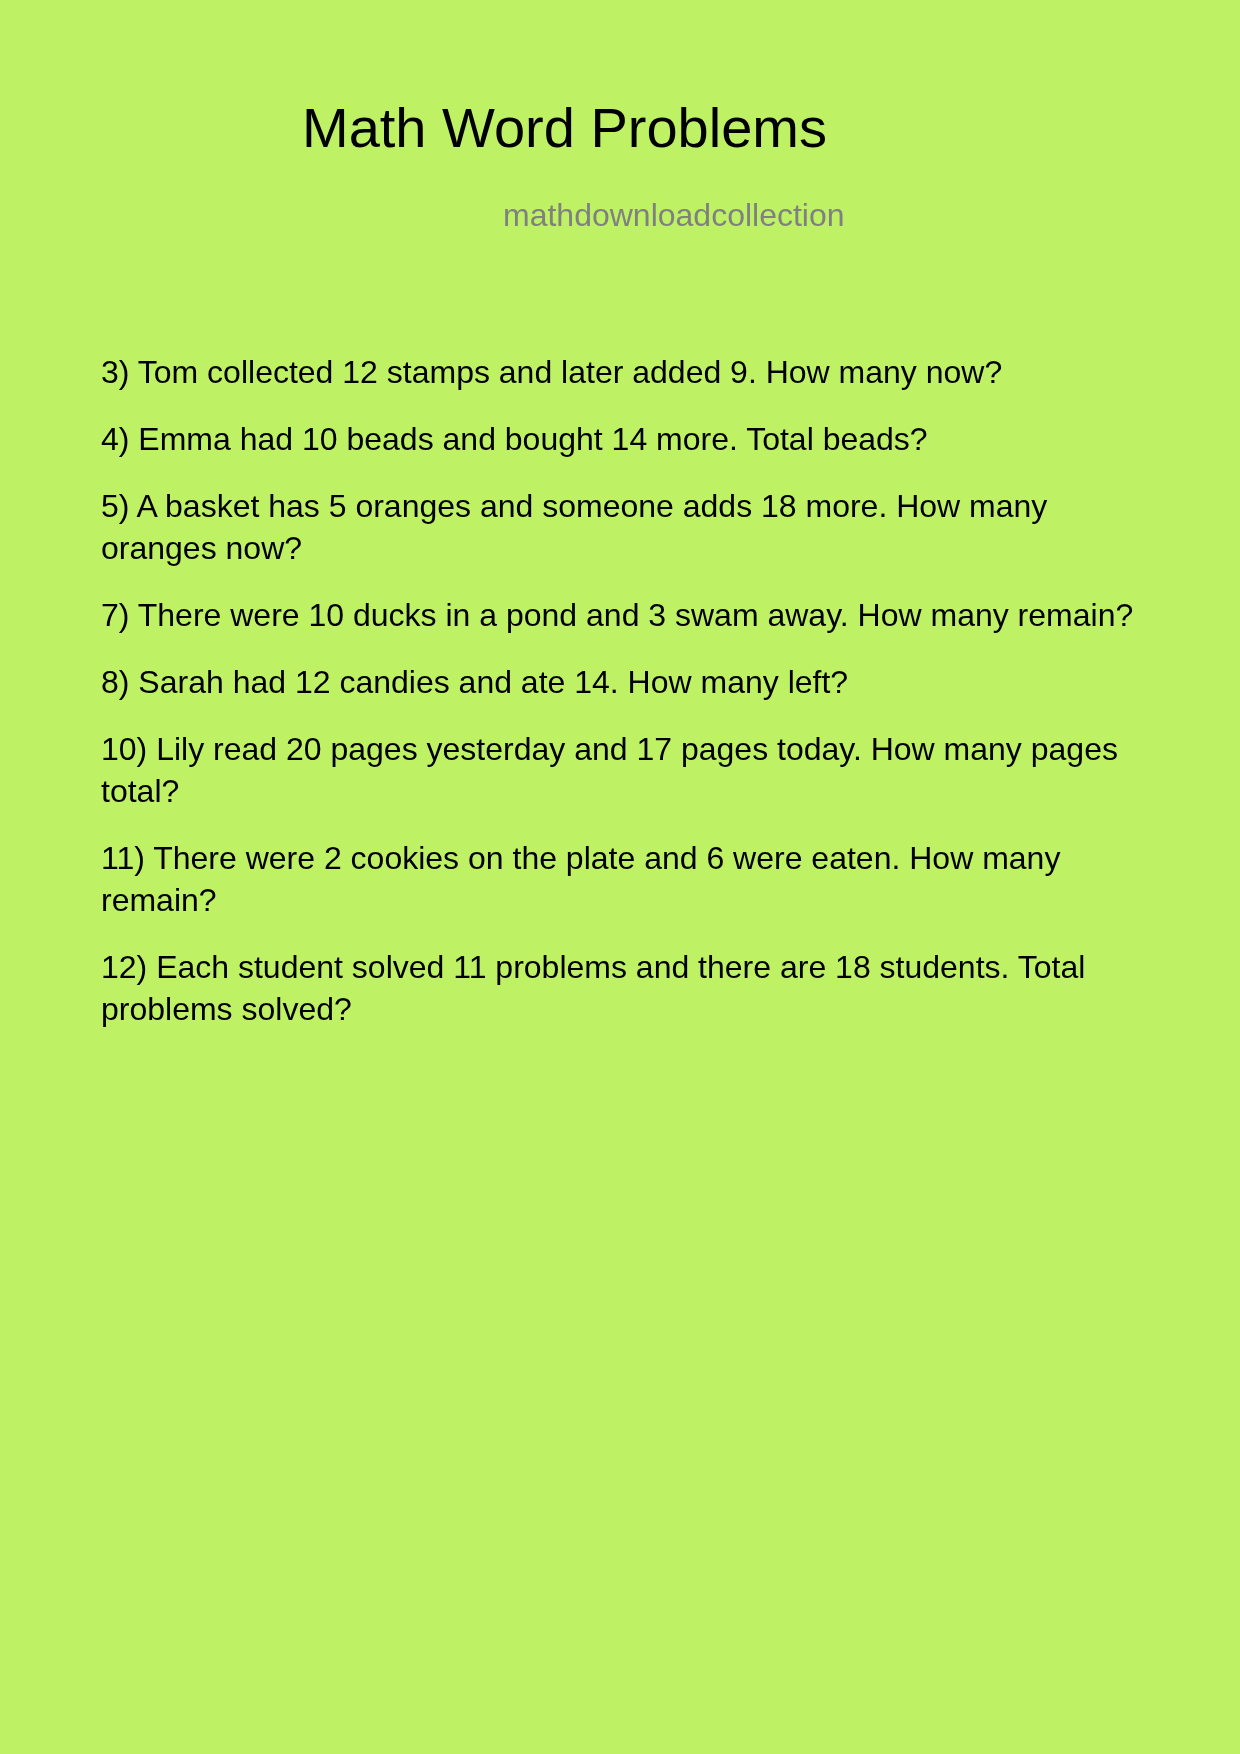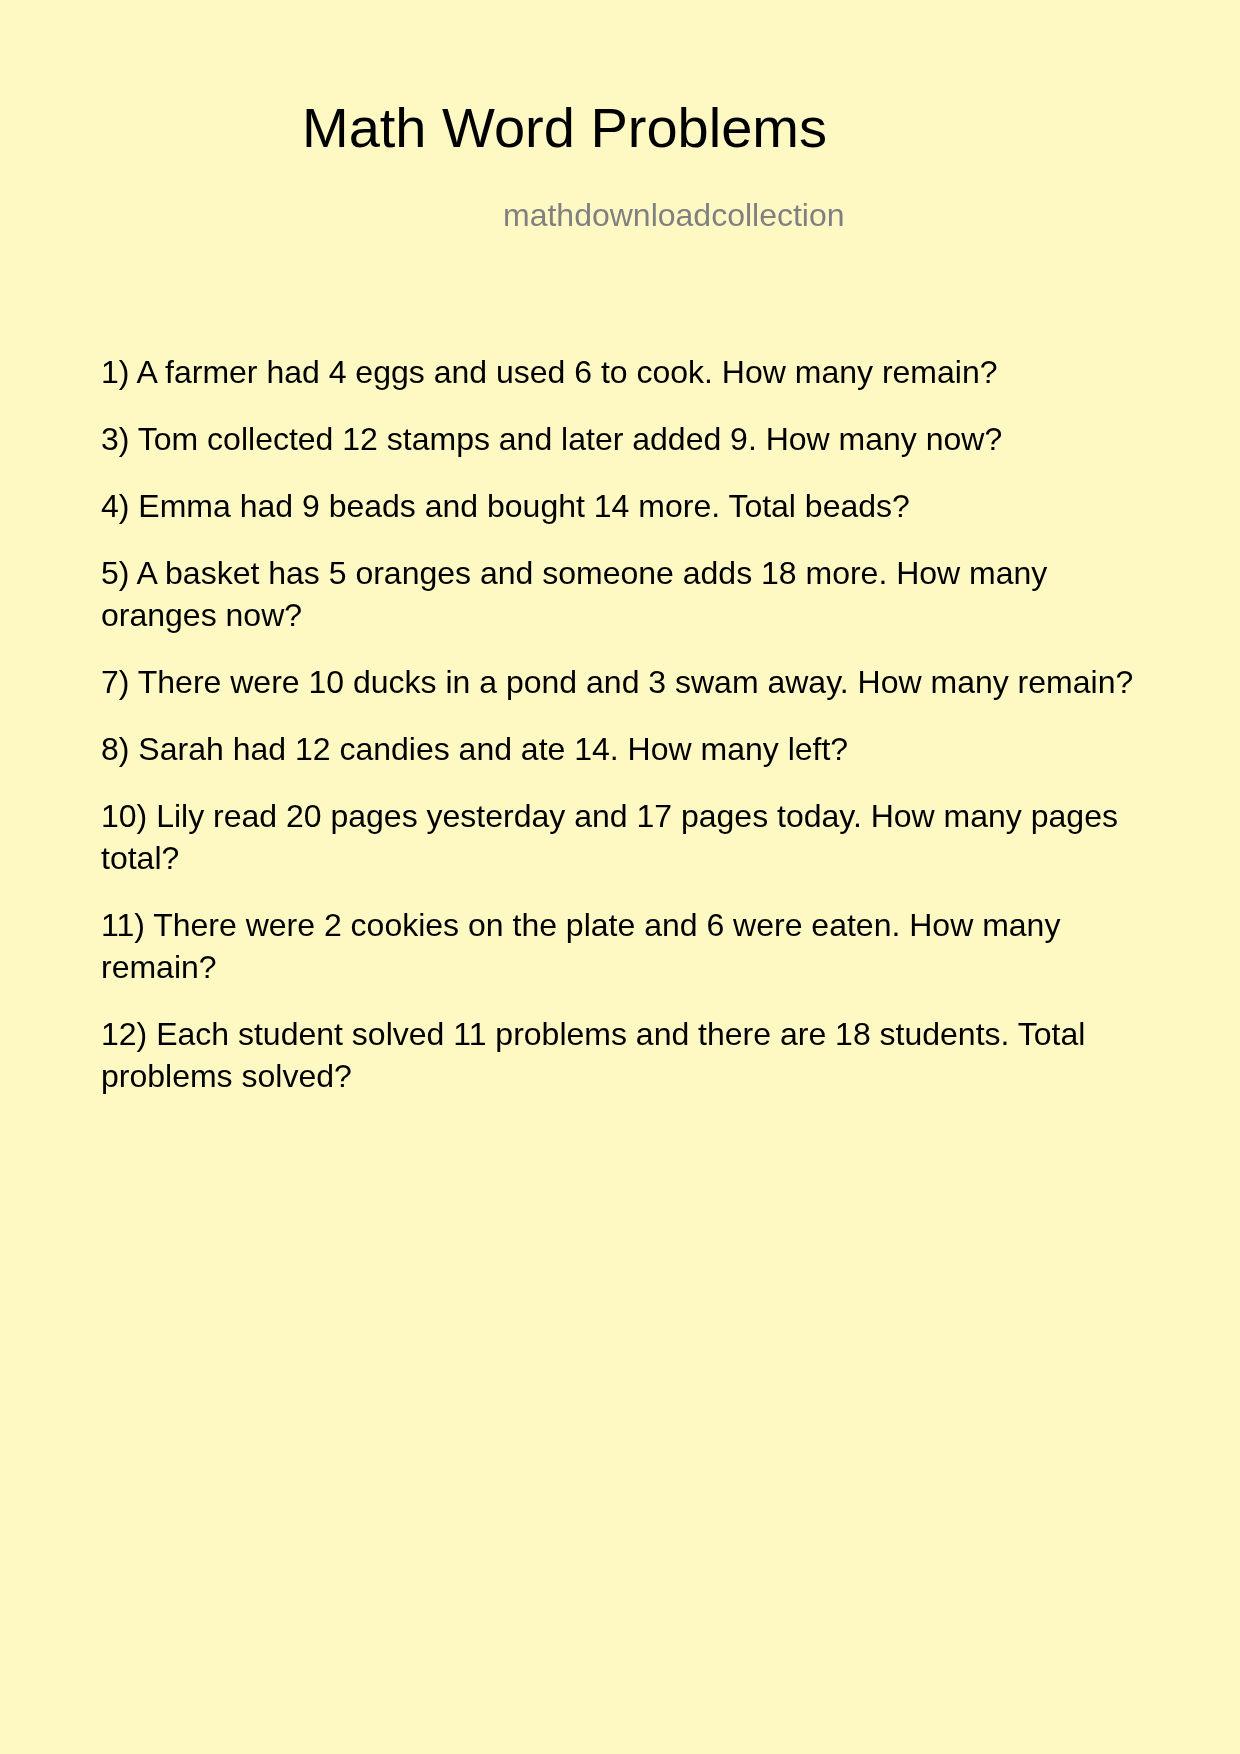--- a/index.html
+++ b/index.html
@@ -13,21 +13,21 @@
       position: relative;
       overflow: hidden;
       font-family: "Liberation Sans", sans-serif;
       color: #000000;
     }
     .page {
       position: absolute;
       left: 0; top: 0;
       width: 1240px;
       height: 1754px;
-      background: #fef9c3;
+      background: #bef264;
     }
     .title {
       position: absolute;
       left: 302px;
       top: 96px;
       font-size: 56px;
       line-height: 64px;
       font-weight: normal;
       color: #000000;
       margin: 0;
@@ -59,23 +59,22 @@
     }
   </style>
 </head>
 <body>
 
 <div class="page">
   <h1 class="title">Math Word Problems</h1>
   <div class="subtitle">mathdownloadcollection</div>
 
   <ol class="problems">
-    <li class="problem">1) A farmer had 4 eggs and used 6 to cook. How many remain?</li>
     <li class="problem">3) Tom collected 12 stamps and later added 9. How many now?</li>
-    <li class="problem">4) Emma had 9 beads and bought 14 more. Total beads?</li>
+    <li class="problem">4) Emma had 10 beads and bought 14 more. Total beads?</li>
     <li class="problem">5) A basket has 5 oranges and someone adds 18 more. How many oranges now?</li>
     <li class="problem">7) There were 10 ducks in a pond and 3 swam away. How many remain?</li>
     <li class="problem">8) Sarah had 12 candies and ate 14. How many left?</li>
     <li class="problem">10) Lily read 20 pages yesterday and 17 pages today. How many pages total?</li>
     <li class="problem">11) There were 2 cookies on the plate and 6 were eaten. How many remain?</li>
     <li class="problem">12) Each student solved 11 problems and there are 18 students. Total problems solved?</li>
   </ol>
 </div>
 
 </body></html>

